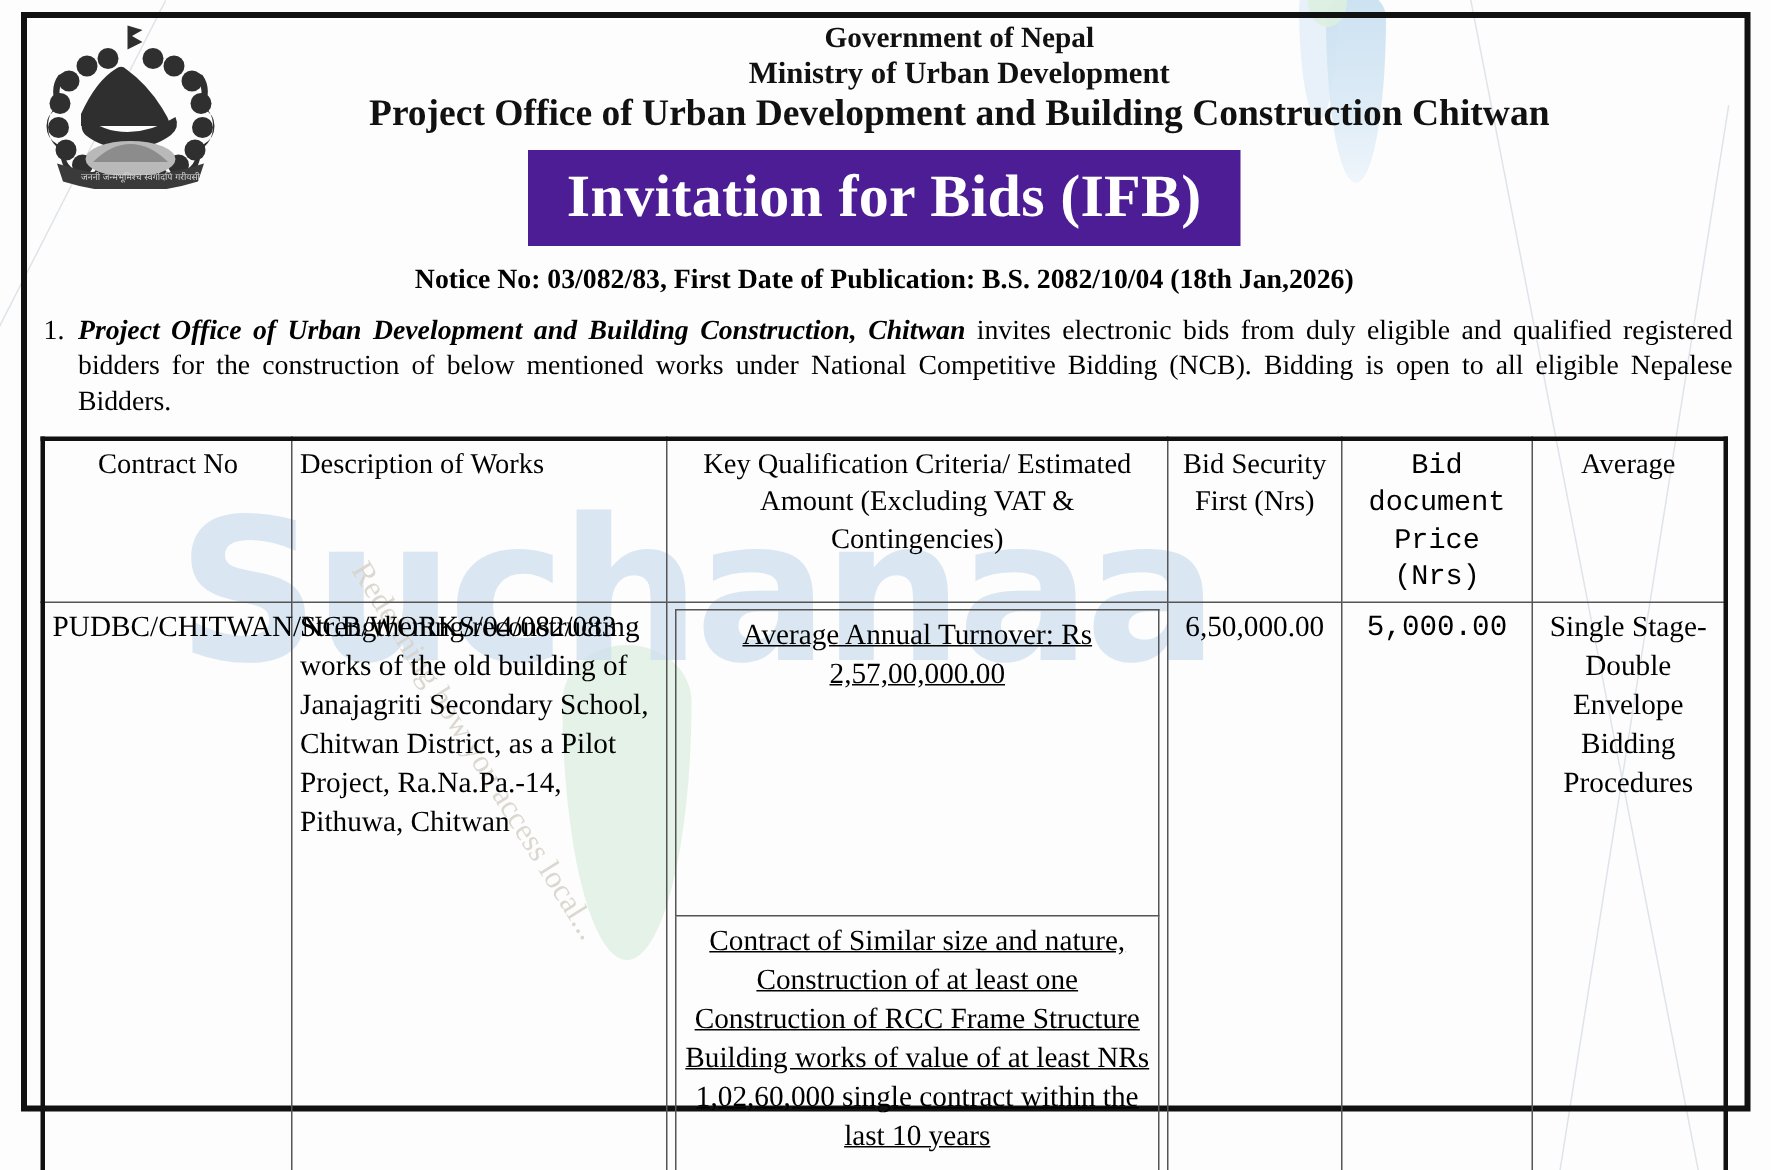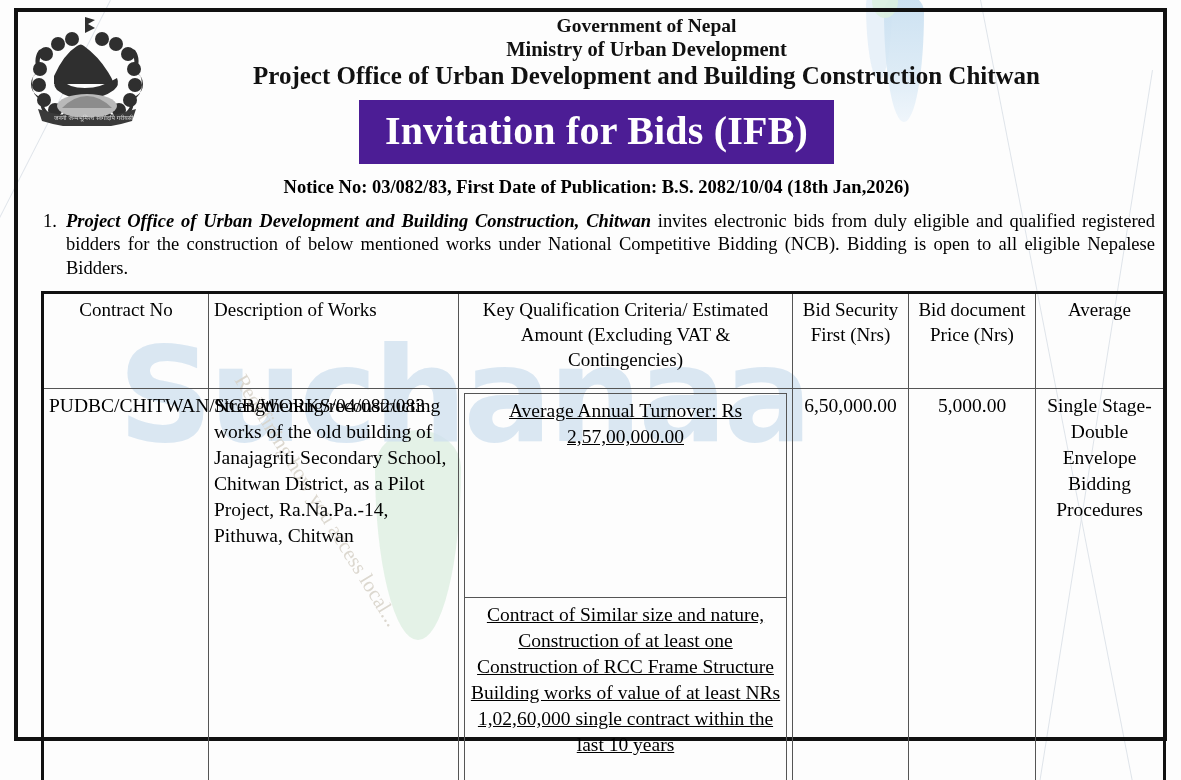--- a/index.html
+++ b/index.html
@@ -85,21 +85,21 @@
     width: 1153px; height: 733px;
     border: 4px solid #111;
     background: transparent;
     z-index: 1;
   }
   .doc-body {
     position: absolute;
     left: 14px; top: 8px;
     width: 1153px; height: 733px;
     z-index: 2;
-    padding: 6px 12px 4px 24px;
+    padding: 6px 12px 4px 10px;
   }
 
   
   .emblem {
     position: absolute;
     left: 24px; top: 14px;
     width: 126px; height: 112px;
     z-index: 3;
   }
 
@@ -174,21 +174,21 @@
     font-size: 19px;
     line-height: 1.3;
     height: 96px;
     vertical-align: top;
   }
   tbody td { font-size: 19.5px; line-height: 1.33; }
   .c-contract { width: 166px; text-align: center; vertical-align: middle; }
   .c-desc     { width: 250px; text-align: left; vertical-align: middle; }
   .c-crit     { width: 334px; padding: 0; vertical-align: top; margin-top: 36px; }
   .c-sec      { width: 116px; text-align: center; vertical-align: middle; }
-  .c-price    { width: 127px; text-align: center; vertical-align: middle; }
+  .c-price    { width: 127px; text-align: center; vertical-align: middle; font-family: Liberation Mono, monospace; }
   .c-rem      { width: 129px; text-align: center; vertical-align: middle; }
   .crit-inner { width: 100%; border-collapse: collapse; table-layout: fixed; }
   .crit-inner td {
     border: none;
     border-bottom: 1px solid #555;
     text-align: center;
     font-size: 19.5px;
     line-height: 1.33;
     padding: 4px 6px;
     text-decoration: underline;

